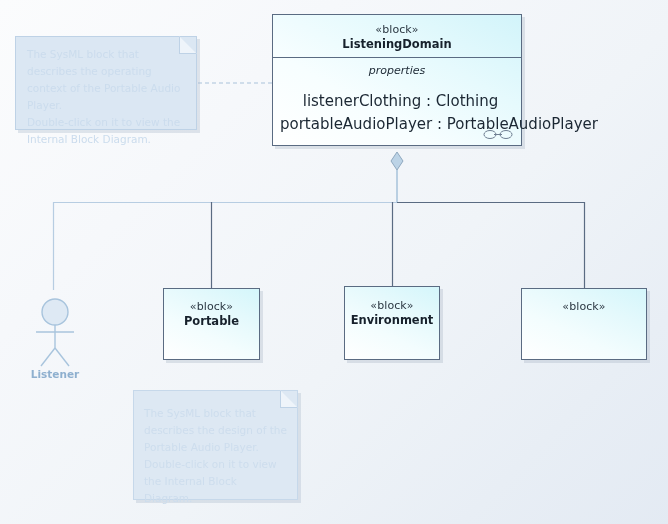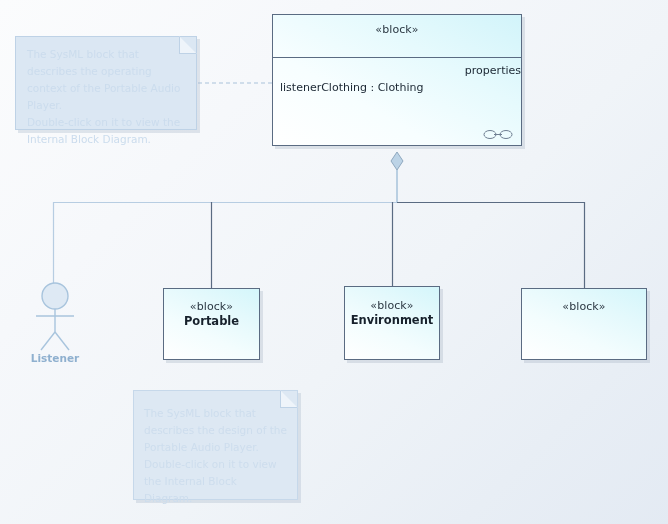--- a/index.html
+++ b/index.html
@@ -72,31 +72,33 @@
     box-sizing: border-box;
     border-bottom: 1px solid #5a6b82;
   }
   #ld-compartment {
     position: relative;
     height: 88px;
     box-sizing: border-box;
     padding: 6px 0 0 0;
   }
   .compartment-label {
-    text-align: right;
+    text-align: center;
+    font-style: italic;
     font-size: 11px;
     color: #1b2733;
-    margin-bottom: 3px;
+    margin-bottom: 13px;
   }
   .prop {
-    font-size: 11px;
+    font-size: 15px;
     color: #1b2733;
     padding-left: 7px;
     line-height: 1.52;
     white-space: nowrap;
+    text-align: center;
   }
   #ibd-badge {
     position: absolute;
     right: 8px;
     bottom: 5px;
     width: 30px;
     height: 13px;
   }
 
   
@@ -169,21 +171,21 @@
   #note-design .note-text {
     color: #cddded;
     padding-top: 14px;
     padding-left: 10px;
   }
 
   
   #actor-listener {
     position: absolute;
     left: 24px;
-    top: 280px;
+    top: 296px;
     width: 62px;
     height: 88px;
   }
   #actor-label {
     position: absolute;
     left: 0;
     top: 72px;
     width: 62px;
     text-align: center;
     font-size: 10.5px;
@@ -213,24 +215,26 @@
     <line x1="211.5" y1="202" x2="211.5" y2="288" stroke="#5a6b82" stroke-width="1.2"></line>
 
     <line x1="392.5" y1="202" x2="392.5" y2="286" stroke="#5a6b82" stroke-width="1.2"></line>
 
     <line x1="584.5" y1="202" x2="584.5" y2="288" stroke="#5a6b82" stroke-width="1.2"></line>
   </svg>
 
   <div class="block" id="listening-domain">
     <div id="ld-header" class="block-title">
       <div class="stereo">«block»</div>
+      <div class="bname">ListeningDomain</div>
     </div>
     <div id="ld-compartment">
       <div class="compartment-label">properties</div>
       <div class="prop">listenerClothing : Clothing</div>
+      <div class="prop">portableAudioPlayer : PortableAudioPlayer</div>
 
       <svg id="ibd-badge" viewBox="0 0 30 13">
         <line x1="11" y1="6.5" x2="19" y2="6.5" stroke="#6f7f92" stroke-width="1"></line>
         <ellipse cx="7" cy="6.5" rx="6" ry="4" fill="none" stroke="#6f7f92" stroke-width="1"></ellipse>
         <ellipse cx="23" cy="6.5" rx="6" ry="4" fill="none" stroke="#6f7f92" stroke-width="1"></ellipse>
       </svg>
     </div>
   </div>
 
   <div class="block block-title" id="block-clothing">

